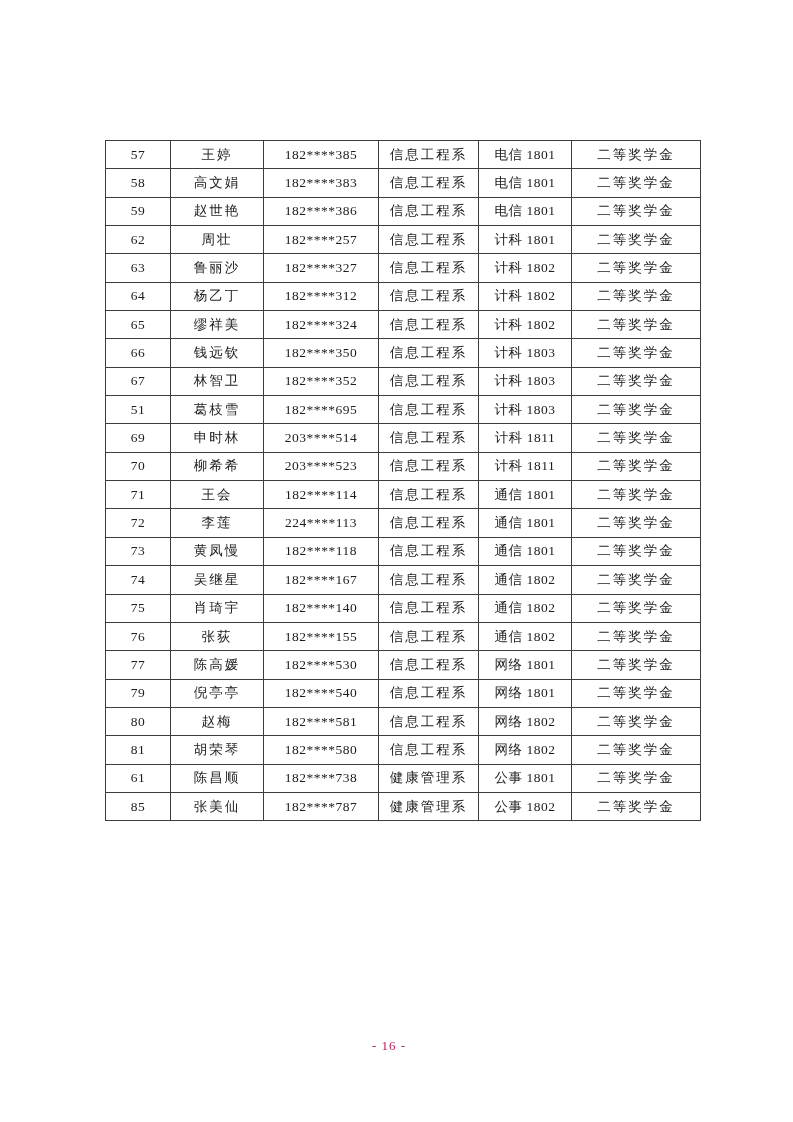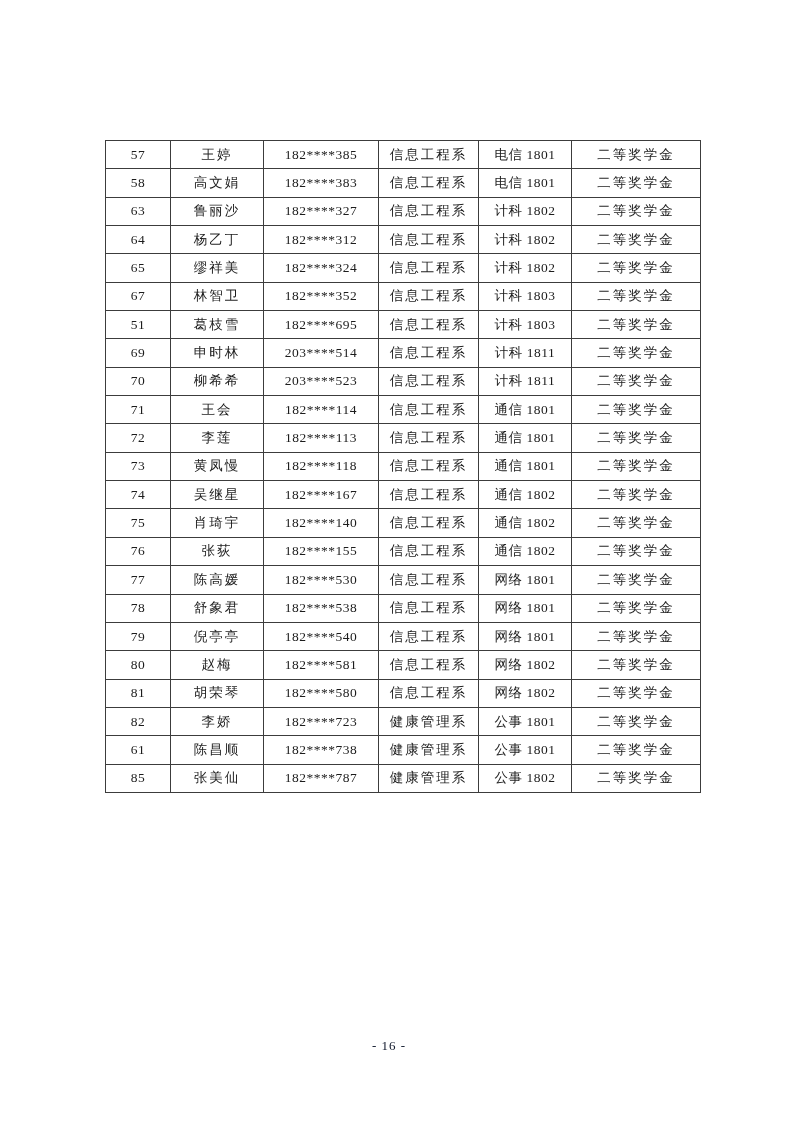--- a/index.html
+++ b/index.html
@@ -41,21 +41,21 @@
     letter-spacing: 0.5px;
   }
   .page-number {
     position: absolute;
     left: 0;
     right: 0;
     top: 1038px;
     text-align: center;
     font-size: 13px;
     letter-spacing: 1px;
-    color: #0f172a;
+    color: #be185d;
   }
 </style>
 </head>
 <body>
 
 <div class="page">
 
   <table class="award-table">
     <colgroup>
       <col style="width:65px">
@@ -76,20 +76,36 @@
         </tr>
         <tr>
           <td class="num">58</td>
           <td class="cjk">高文娟</td>
           <td class="num">182****383</td>
           <td class="cjk">信息工程系</td>
           <td class="num">电信 1801</td>
           <td class="cjk">二等奖学金</td>
         </tr>
         <tr>
+          <td class="num">59</td>
+          <td class="cjk">赵世艳</td>
+          <td class="num">182****386</td>
+          <td class="cjk">信息工程系</td>
+          <td class="num">电信 1801</td>
+          <td class="cjk">二等奖学金</td>
+        </tr>
+        <tr>
+          <td class="num">62</td>
+          <td class="cjk">周壮</td>
+          <td class="num">182****257</td>
+          <td class="cjk">信息工程系</td>
+          <td class="num">计科 1801</td>
+          <td class="cjk">二等奖学金</td>
+        </tr>
+        <tr>
           <td class="num">63</td>
           <td class="cjk">鲁丽沙</td>
           <td class="num">182****327</td>
           <td class="cjk">信息工程系</td>
           <td class="num">计科 1802</td>
           <td class="cjk">二等奖学金</td>
         </tr>
         <tr>
           <td class="num">64</td>
           <td class="cjk">杨乙丁</td>
@@ -100,20 +116,28 @@
         </tr>
         <tr>
           <td class="num">65</td>
           <td class="cjk">缪祥美</td>
           <td class="num">182****324</td>
           <td class="cjk">信息工程系</td>
           <td class="num">计科 1802</td>
           <td class="cjk">二等奖学金</td>
         </tr>
         <tr>
+          <td class="num">66</td>
+          <td class="cjk">钱远钦</td>
+          <td class="num">182****350</td>
+          <td class="cjk">信息工程系</td>
+          <td class="num">计科 1803</td>
+          <td class="cjk">二等奖学金</td>
+        </tr>
+        <tr>
           <td class="num">67</td>
           <td class="cjk">林智卫</td>
           <td class="num">182****352</td>
           <td class="cjk">信息工程系</td>
           <td class="num">计科 1803</td>
           <td class="cjk">二等奖学金</td>
         </tr>
         <tr>
           <td class="num">51</td>
           <td class="cjk">葛枝雪</td>
@@ -142,21 +166,21 @@
           <td class="num">71</td>
           <td class="cjk">王会</td>
           <td class="num">182****114</td>
           <td class="cjk">信息工程系</td>
           <td class="num">通信 1801</td>
           <td class="cjk">二等奖学金</td>
         </tr>
         <tr>
           <td class="num">72</td>
           <td class="cjk">李莲</td>
-          <td class="num">182****113</td>
+          <td class="num">224****113</td>
           <td class="cjk">信息工程系</td>
           <td class="num">通信 1801</td>
           <td class="cjk">二等奖学金</td>
         </tr>
         <tr>
           <td class="num">73</td>
           <td class="cjk">黄凤慢</td>
           <td class="num">182****118</td>
           <td class="cjk">信息工程系</td>
           <td class="num">通信 1801</td>
@@ -188,28 +212,20 @@
         </tr>
         <tr>
           <td class="num">77</td>
           <td class="cjk">陈高媛</td>
           <td class="num">182****530</td>
           <td class="cjk">信息工程系</td>
           <td class="num">网络 1801</td>
           <td class="cjk">二等奖学金</td>
         </tr>
         <tr>
-          <td class="num">78</td>
-          <td class="cjk">舒象君</td>
-          <td class="num">182****538</td>
-          <td class="cjk">信息工程系</td>
-          <td class="num">网络 1801</td>
-          <td class="cjk">二等奖学金</td>
-        </tr>
-        <tr>
           <td class="num">79</td>
           <td class="cjk">倪亭亭</td>
           <td class="num">182****540</td>
           <td class="cjk">信息工程系</td>
           <td class="num">网络 1801</td>
           <td class="cjk">二等奖学金</td>
         </tr>
         <tr>
           <td class="num">80</td>
           <td class="cjk">赵梅</td>
@@ -217,28 +233,20 @@
           <td class="cjk">信息工程系</td>
           <td class="num">网络 1802</td>
           <td class="cjk">二等奖学金</td>
         </tr>
         <tr>
           <td class="num">81</td>
           <td class="cjk">胡荣琴</td>
           <td class="num">182****580</td>
           <td class="cjk">信息工程系</td>
           <td class="num">网络 1802</td>
-          <td class="cjk">二等奖学金</td>
-        </tr>
-        <tr>
-          <td class="num">82</td>
-          <td class="cjk">李娇</td>
-          <td class="num">182****723</td>
-          <td class="cjk">健康管理系</td>
-          <td class="num">公事 1801</td>
           <td class="cjk">二等奖学金</td>
         </tr>
         <tr>
           <td class="num">61</td>
           <td class="cjk">陈昌顺</td>
           <td class="num">182****738</td>
           <td class="cjk">健康管理系</td>
           <td class="num">公事 1801</td>
           <td class="cjk">二等奖学金</td>
         </tr>

